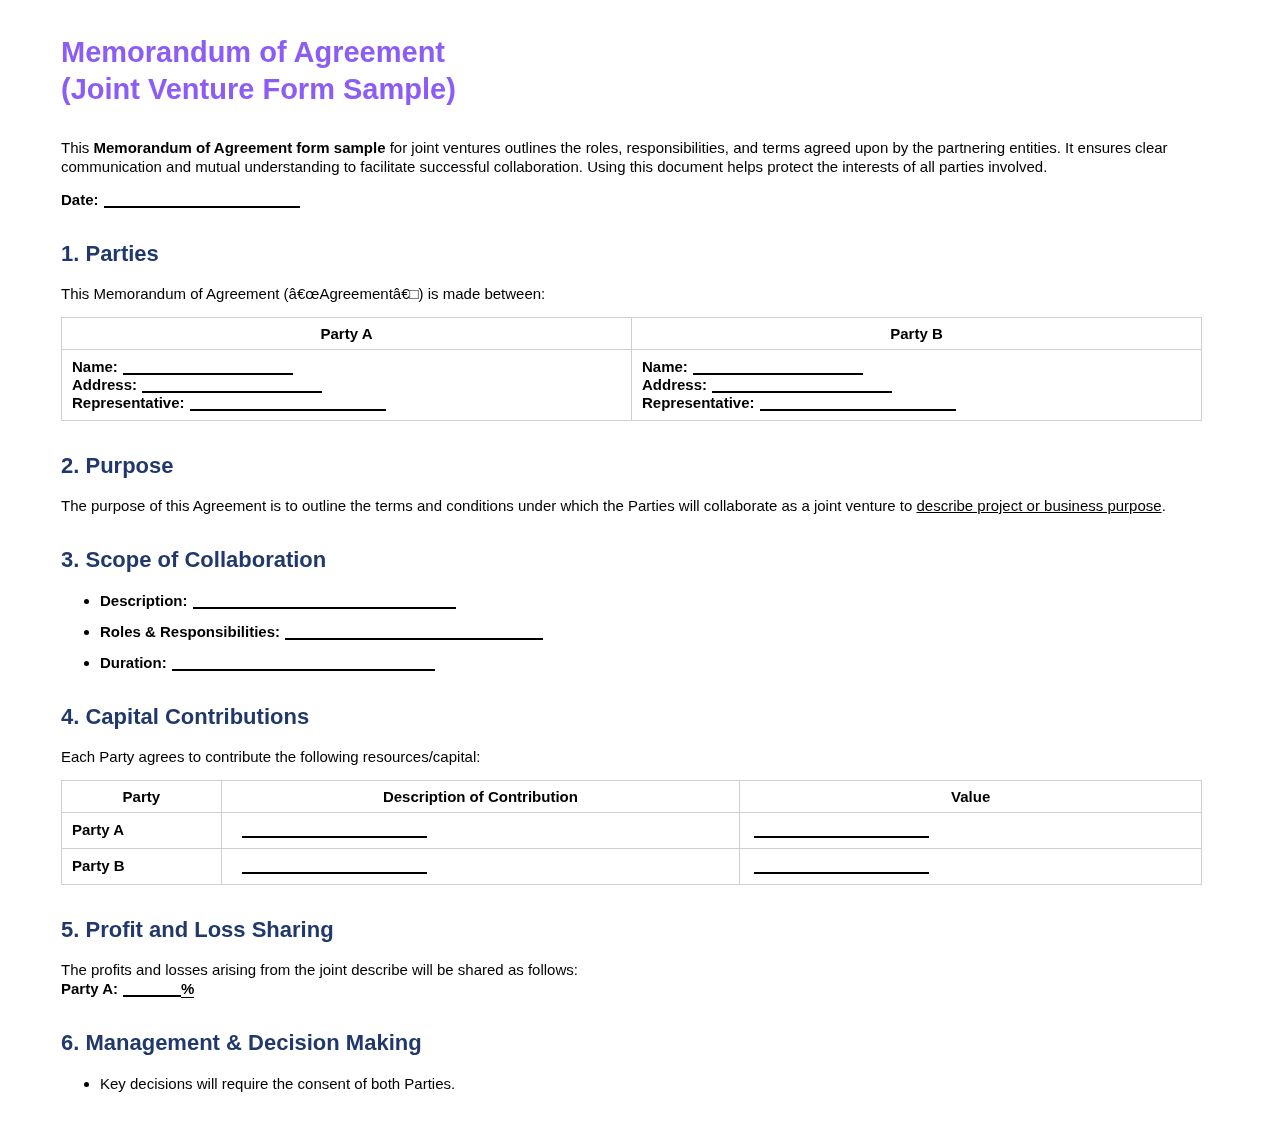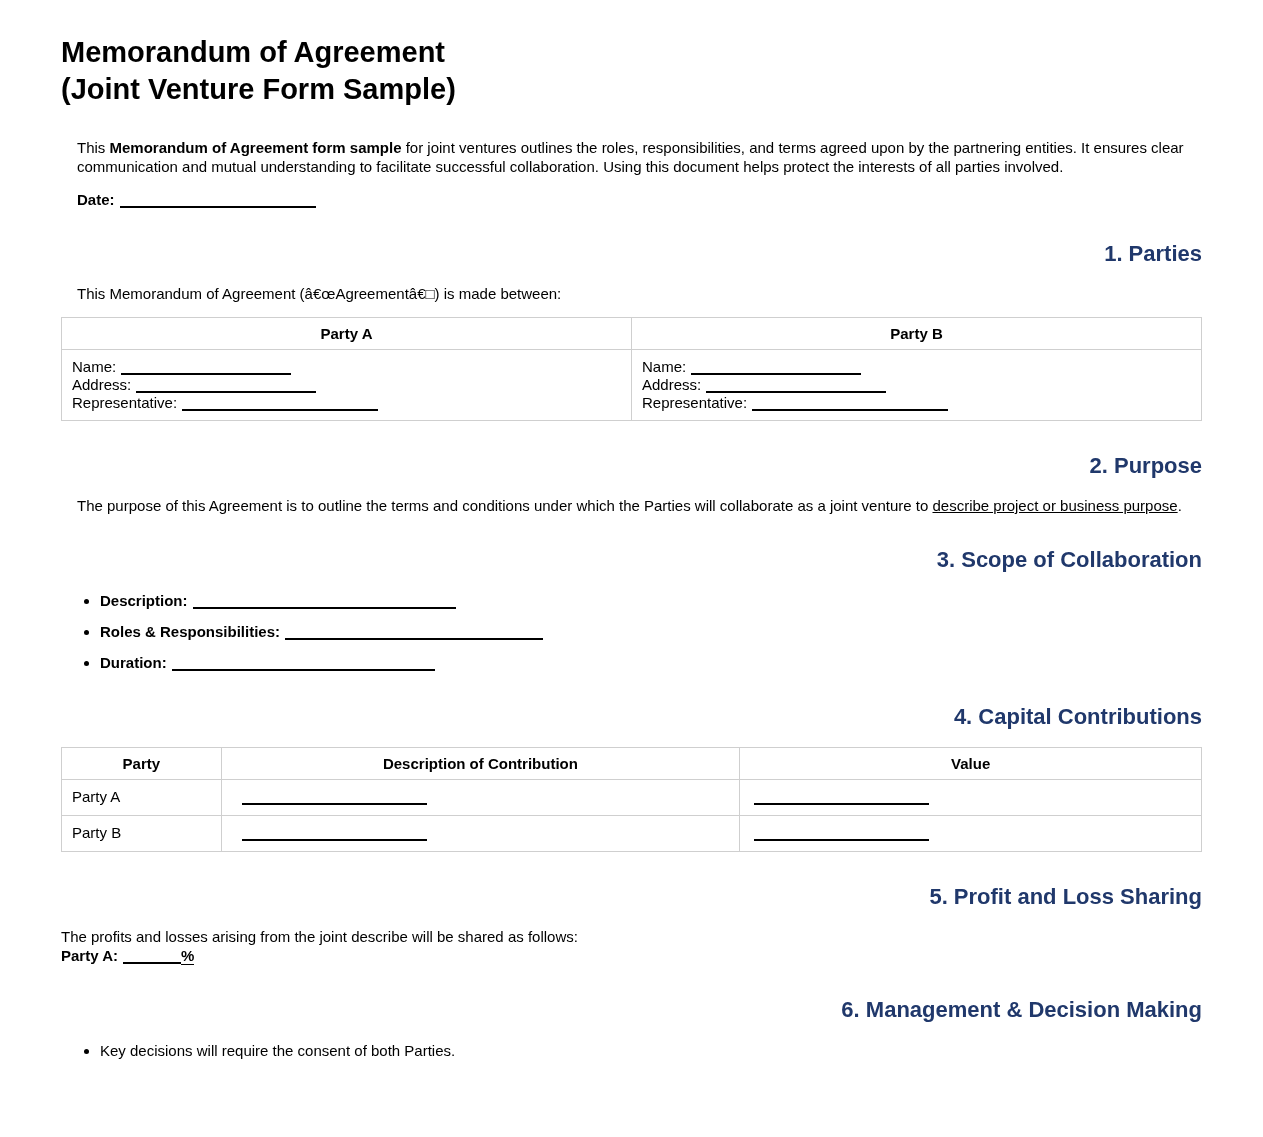--- a/index.html
+++ b/index.html
@@ -11,34 +11,33 @@
     font-family: "Liberation Sans", "DejaVu Sans", sans-serif;
     color: #000000;
   }
   .page { padding: 34px 61px 0 61px; }
 
   h1.doc-title {
     margin: 0 0 30px 0;
     font-size: 29px;
     line-height: 37px;
     font-weight: bold;
-    color: #000000;
+    color: #8b5cf6;
   }
   h1.doc-title span { display: block; }
 
   h2.sec-heading {
     margin: 32px 0 17px 0;
     font-size: 22px;
     line-height: 26px;
     font-weight: bold;
     color: #20386b;
-    text-align: right;
   }
 
-  p, .line { font-size: 15px; line-height: 19px; margin: 0 0 14px 16px; }
+  p, .line { font-size: 15px; line-height: 19px; margin: 0 0 14px 0; }
   .tight { margin: 0; }
 
   .blank {
     display: inline-block;
     border-bottom: 2px solid #000;
     height: 13px;
     vertical-align: -3px;
     margin-left: 5px;
   }
   .b-date  { width: 196px; }
@@ -54,21 +53,21 @@
 
   .uline { text-decoration: underline; }
   .pct-sign { border-bottom: 1px solid #000; font-weight: bold; }
 
   table {
     width: 100%;
     border-collapse: collapse;
     margin: 4px 0 0 0;
     font-size: 15px;
   }
-  th, td { border: 1px solid #cfcfcf; }
+  th, td { border: 1px solid #cfcfcf; font-weight: bold; }
   th {
     font-weight: bold;
     text-align: center;
     padding: 7px 6px;
   }
   td {
     padding: 8px 10px;
     vertical-align: top;
     line-height: 18px;
   }
@@ -131,20 +130,21 @@
   <p><span>The purpose of this Agreement is to outline the terms and conditions under which the Parties will collaborate as a joint venture to </span><span class="uline">describe project or business purpose</span><span>.</span></p>
 
   <h2 class="sec-heading">3. Scope of Collaboration</h2>
   <ul class="doc-list">
     <li><strong>Description:</strong><span class="blank b-desc"></span></li>
     <li><strong>Roles &amp; Responsibilities:</strong><span class="blank b-roles"></span></li>
     <li><strong>Duration:</strong><span class="blank b-dur"></span></li>
   </ul>
 
   <h2 class="sec-heading">4. Capital Contributions</h2>
+  <p>Each Party agrees to contribute the following resources/capital:</p>
 
   <table class="t2">
     <tbody>
         <tr>
       <th class="col-party">Party</th>
       <th class="col-desc">Description of Contribution</th>
       <th class="col-val">Value</th>
     </tr>
     <tr>
       <td>Party A</td>

